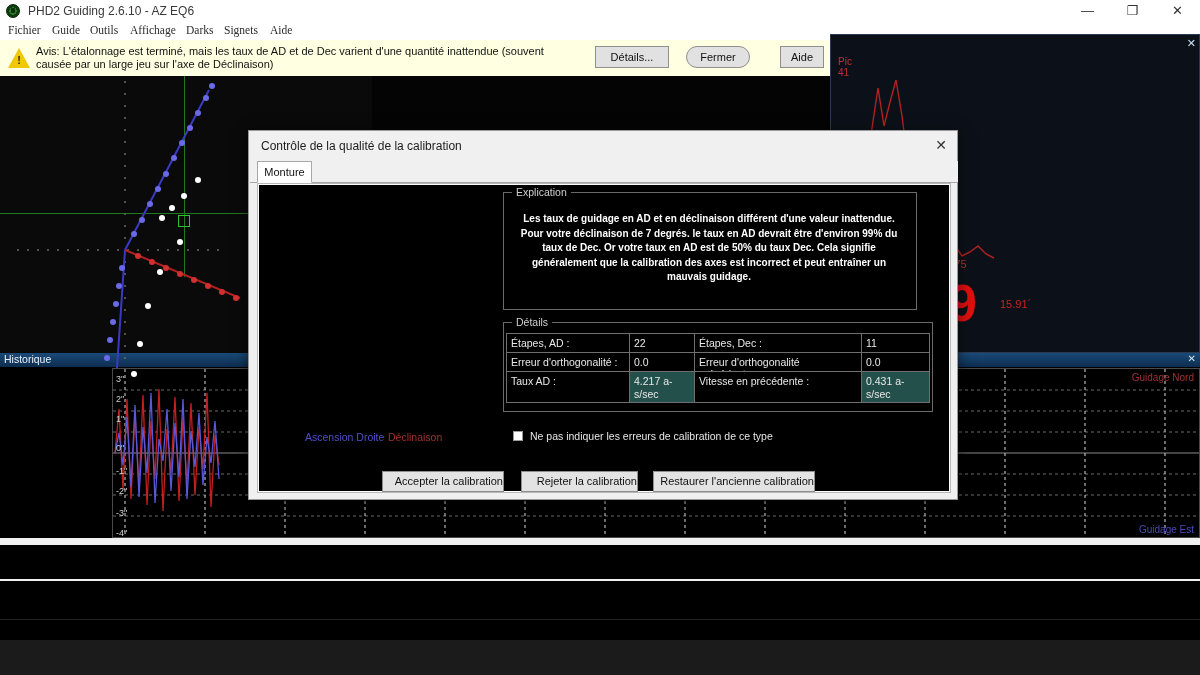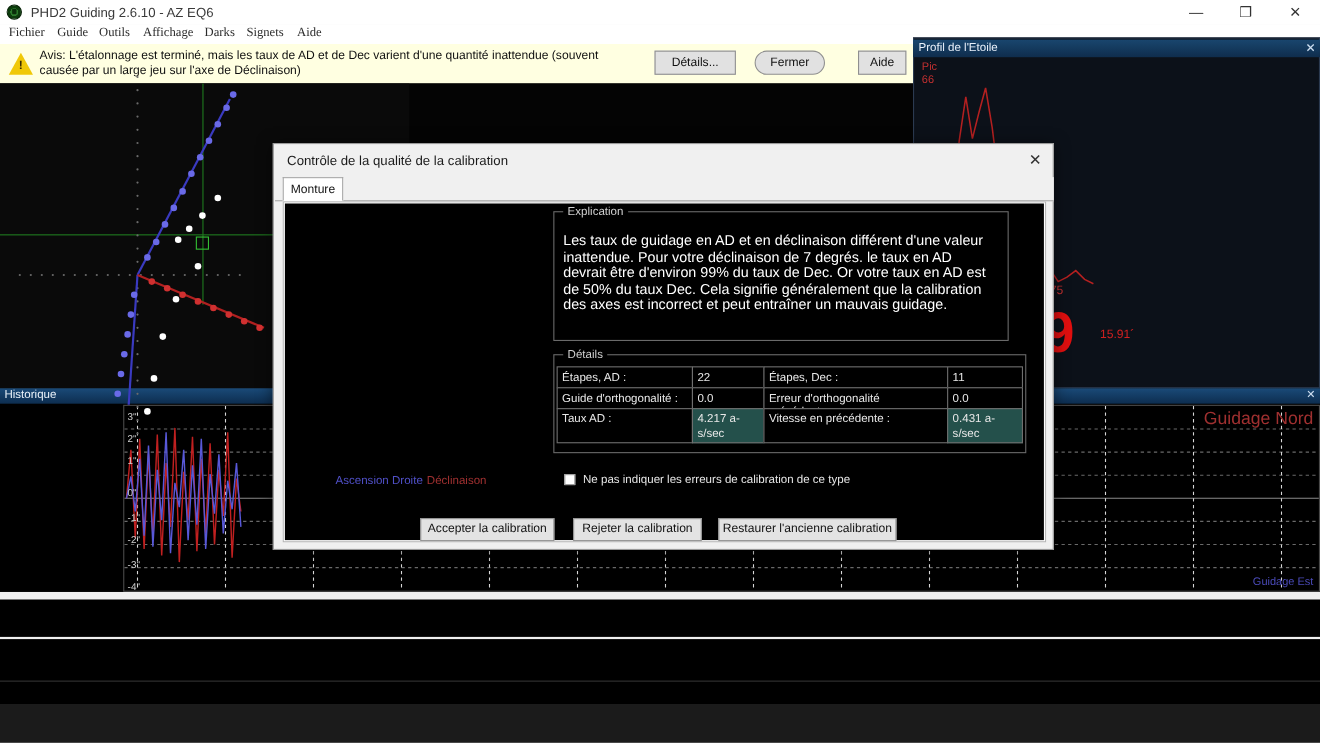--- a/index.html
+++ b/index.html
@@ -66,21 +66,21 @@
   
   #hist-panel{left:0;top:353px;width:1200px;height:185px;background:#000;}
   #hist-title{left:0;top:353px;width:1200px;height:14px;background:linear-gradient(#1a4a78,#0d2d4f);}
   #hist-title span{left:4px;top:0px;color:#eaf2fa;font-size:10.5px;}
   #hist-close{right:4px;top:353px;color:#cfe0f2;font-size:10px;}
 
   #hist-side{left:0;top:370px;width:112px;height:168px;background:#000;}
 
   #graph-area{left:112px;top:368px;width:1088px;height:170px;background:#000;border:1px solid #4a4a4a;box-sizing:border-box;}
   .gy{left:116px;color:#cfcfcf;font-size:9px;}
-  #lbl-north{right:6px;top:372px;color:#a03030;font-size:16px;}
+  #lbl-north{right:6px;top:372px;color:#a03030;font-size:10px;}
   #lbl-east{right:6px;top:524px;color:#4a4ab8;font-size:10px;}
 
   
   #ctrlbar{left:0;top:545px;width:1200px;height:34px;background:#000;}
 
   
   #icobar{left:0;top:581px;width:1200px;height:38px;background:#000;}
 
   
   #statusbar{left:0;top:619px;width:1200px;height:21px;background:#000;border-top:1px solid #222;}
@@ -103,34 +103,34 @@
   #lg-ra{left:305px;color:#5050c8;}
   #lg-dec{left:388px;color:#a03030;}
 
   
   .grp{border:1px solid #6a6a6a;box-sizing:border-box;}
   #grp-expl{left:503px;top:192px;width:414px;height:118px;}
   #grp-det{left:503px;top:322px;width:430px;height:90px;}
   .grp-lbl{background:#000;color:#d0d0d0;font-size:10.5px;padding:0 4px;}
   #expl-lbl{left:512px;top:186px;}
   #det-lbl{left:512px;top:316px;}
-  #expl-text{left:512px;top:212px;width:394px;color:#fff;font-size:13px;font-weight:normal;line-height:14.5px;}
+  #expl-text{left:512px;top:212px;width:394px;color:#fff;font-size:10px;font-weight:bold;line-height:14.5px;text-align:center;}
 
   
   #dtable{left:506px;top:333px;width:424px;height:76px;}
   .dt-cell{box-sizing:border-box;border:1px solid #6f6f6f;color:#e8e8e8;font-size:10.5px;
     padding:3px 4px;background:#000;overflow:hidden;}
   .dt-hi{background:#24504b;}
   .dt-2l{line-height:13px;}
 
   #dlg-chk{left:513px;top:431px;width:10px;height:10px;background:#fff;border:1px solid #9a9a9a;box-sizing:border-box;}
   #dlg-chk-lbl{left:530px;top:430px;color:#e6e6e6;font-size:10.5px;}
 
   .dlgbtn{top:471px;height:21px;background:#e3e3e3;border:1px solid #8f8f8f;box-sizing:border-box;
-    color:#111;font-size:11px;text-align:center;line-height:19px;}
+    color:#111;font-size:11px;text-align:right;line-height:19px;}
   #db-accept{left:382px;width:122px;}
   #db-reject{left:521px;width:117px;}
   #db-restore{left:653px;width:162px;}
 
   
   #taskbar{left:0;top:640px;width:1200px;height:35px;background:#1b1b1b;}
 </style>
 </head>
 <body>
 
@@ -170,26 +170,23 @@
   </div>
   <div class="abs xh-h"></div>
   <div class="abs xh-v"></div>
   <div class="abs" id="star-box"></div>
 
   <div class="abs" id="profile-panel">
     
     
     
   </div>
-  <div class="abs" id="profile-title">
-    <span class="abs">Profil de l'Etoile</span>
-  </div>
   <div class="abs" id="profile-close">✕</div>
   <div class="abs" id="pic-label">
-    <span>Pic</span><br><span>66</span>
+    <span>Pic</span><br><span>41</span>
   </div>
   <svg class="abs" id="profile-graph" viewBox="0 0 165 200">
     <polyline points="2,190 10,186 18,180 26,140 34,60 40,20 46,58 52,34 58,12 64,48 70,96 78,150 86,176 94,170 100,186 108,182 116,176 124,188 132,184 140,178 148,186 156,190" fill="none" stroke="#b42020" stroke-width="1.4"></polyline>
   </svg>
   <div class="abs" id="prof-hfd">M: 7.75</div>
   <div class="abs" id="big-num">9</div>
   <div class="abs" id="big-sub">15.91´</div>
 
   <div class="abs" id="hist-panel"></div>
   <div class="abs" id="hist-title">
@@ -432,21 +429,21 @@
 <div class="abs grp" id="grp-det"></div>
 <div class="abs grp-lbl" id="det-lbl">Détails</div>
 
 <div class="abs" id="dtable">
 
   <div class="abs dt-cell" style="left:0;top:0;width:124px;height:20px">Étapes, AD :</div>
   <div class="abs dt-cell" style="left:123px;top:0;width:66px;height:20px">22</div>
   <div class="abs dt-cell" style="left:188px;top:0;width:168px;height:20px">Étapes, Dec :</div>
   <div class="abs dt-cell" style="left:355px;top:0;width:69px;height:20px">11</div>
 
-  <div class="abs dt-cell" style="left:0;top:19px;width:124px;height:20px">Guide d'orthogonalité :</div>
+  <div class="abs dt-cell" style="left:0;top:19px;width:124px;height:20px">Erreur d'orthogonalité :</div>
   <div class="abs dt-cell" style="left:123px;top:19px;width:66px;height:20px">0.0</div>
   <div class="abs dt-cell" style="left:188px;top:19px;width:168px;height:20px">Erreur d'orthogonalité précédente:</div>
   <div class="abs dt-cell" style="left:355px;top:19px;width:69px;height:20px">0.0</div>
 
   <div class="abs dt-cell" style="left:0;top:38px;width:124px;height:32px">Taux AD :</div>
   <div class="abs dt-cell dt-hi dt-2l" style="left:123px;top:38px;width:66px;height:32px;white-space:pre-line">4.217 a-s/sec
 1.243 px/sec</div>
   <div class="abs dt-cell" style="left:188px;top:38px;width:168px;height:32px">Vitesse en précédente :</div>
   <div class="abs dt-cell dt-hi dt-2l" style="left:355px;top:38px;width:69px;height:32px;white-space:pre-line">0.431 a-s/sec
 2.785 px/sec</div>

